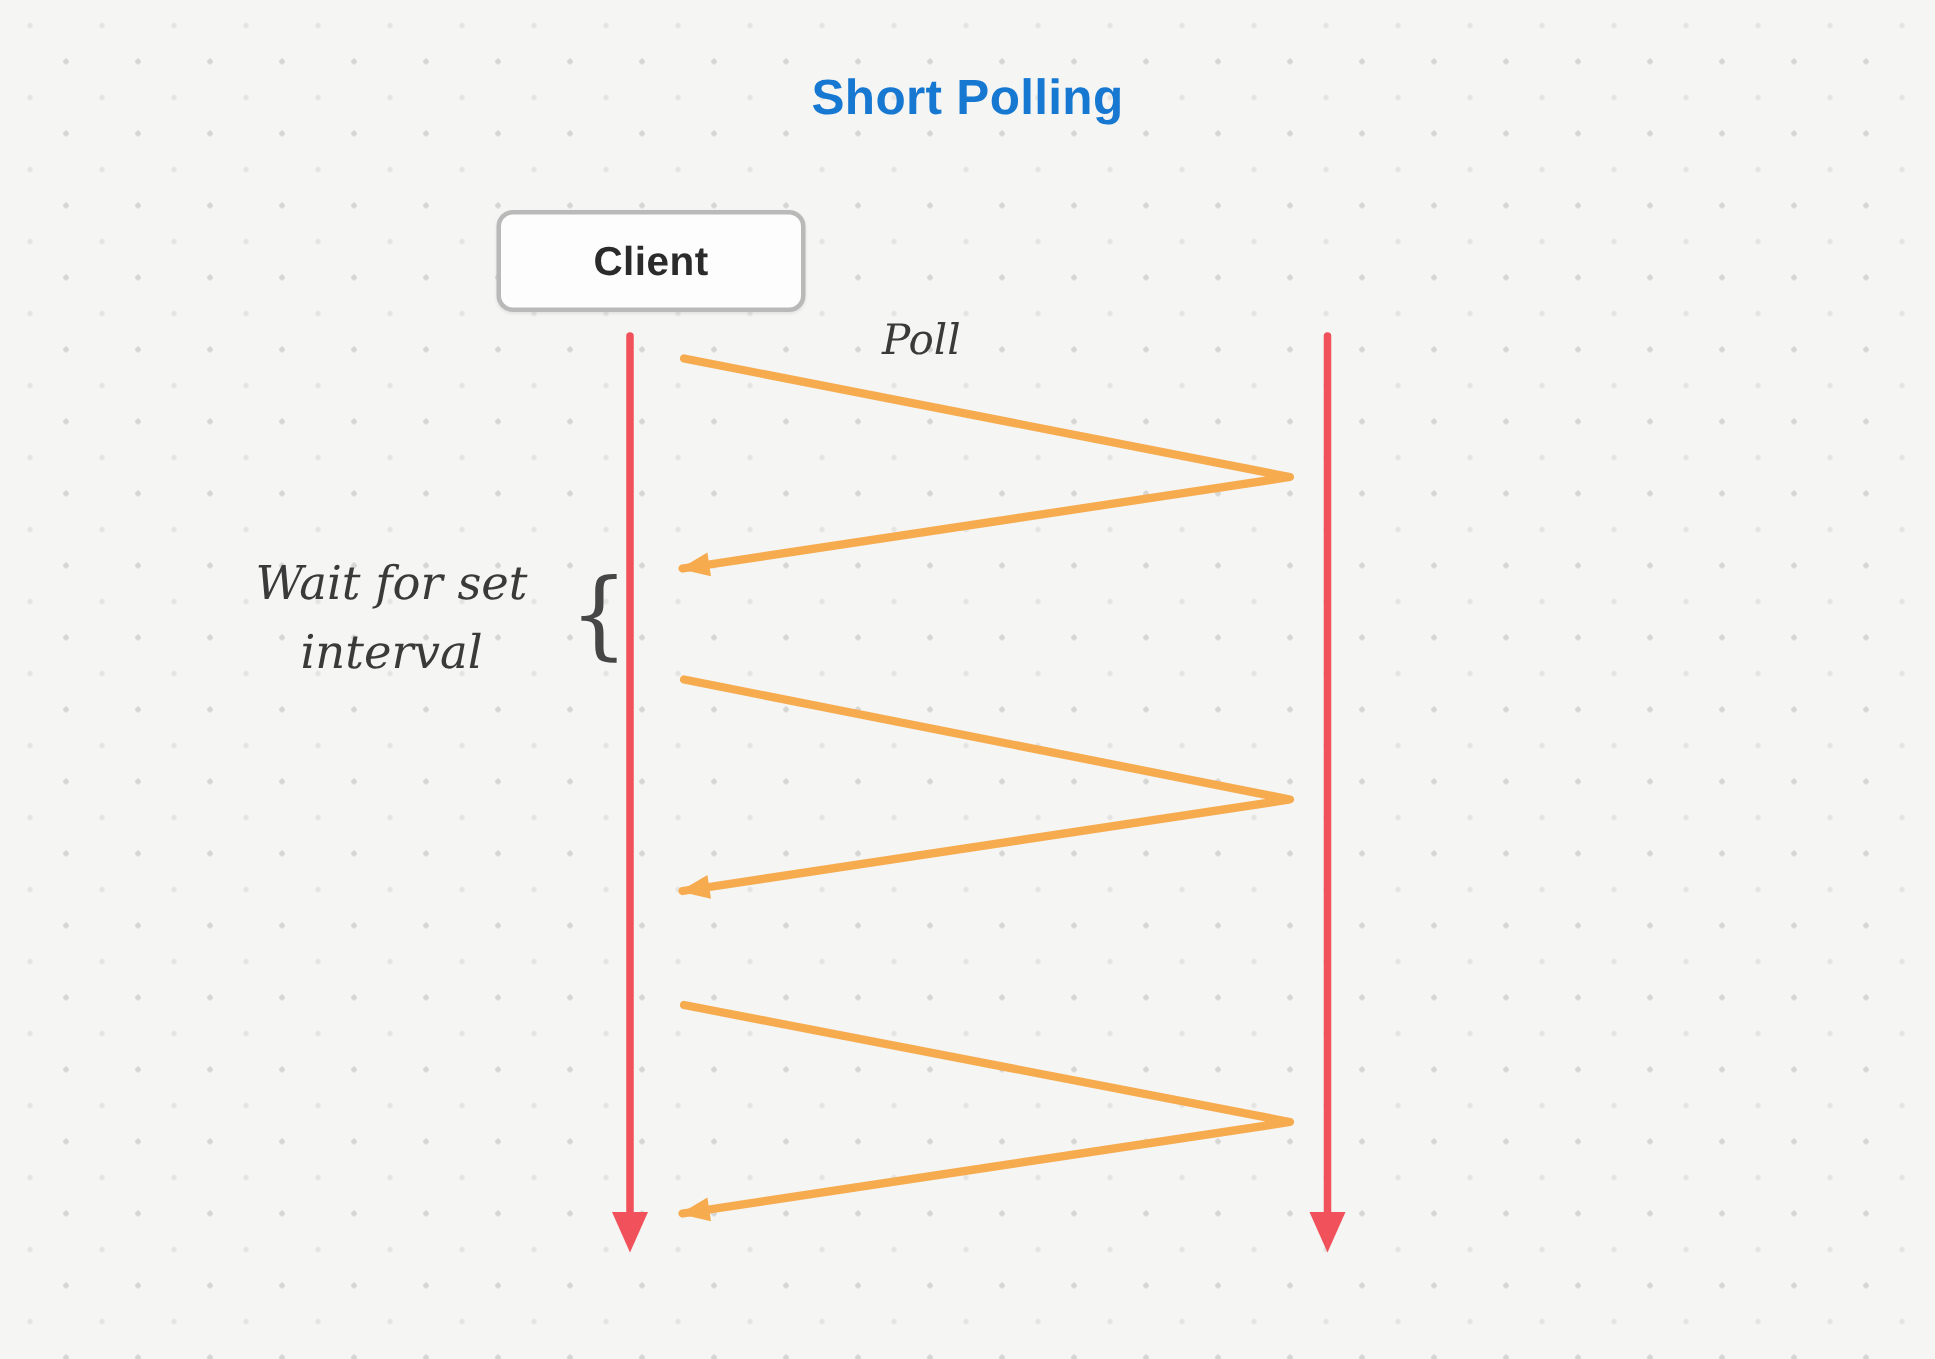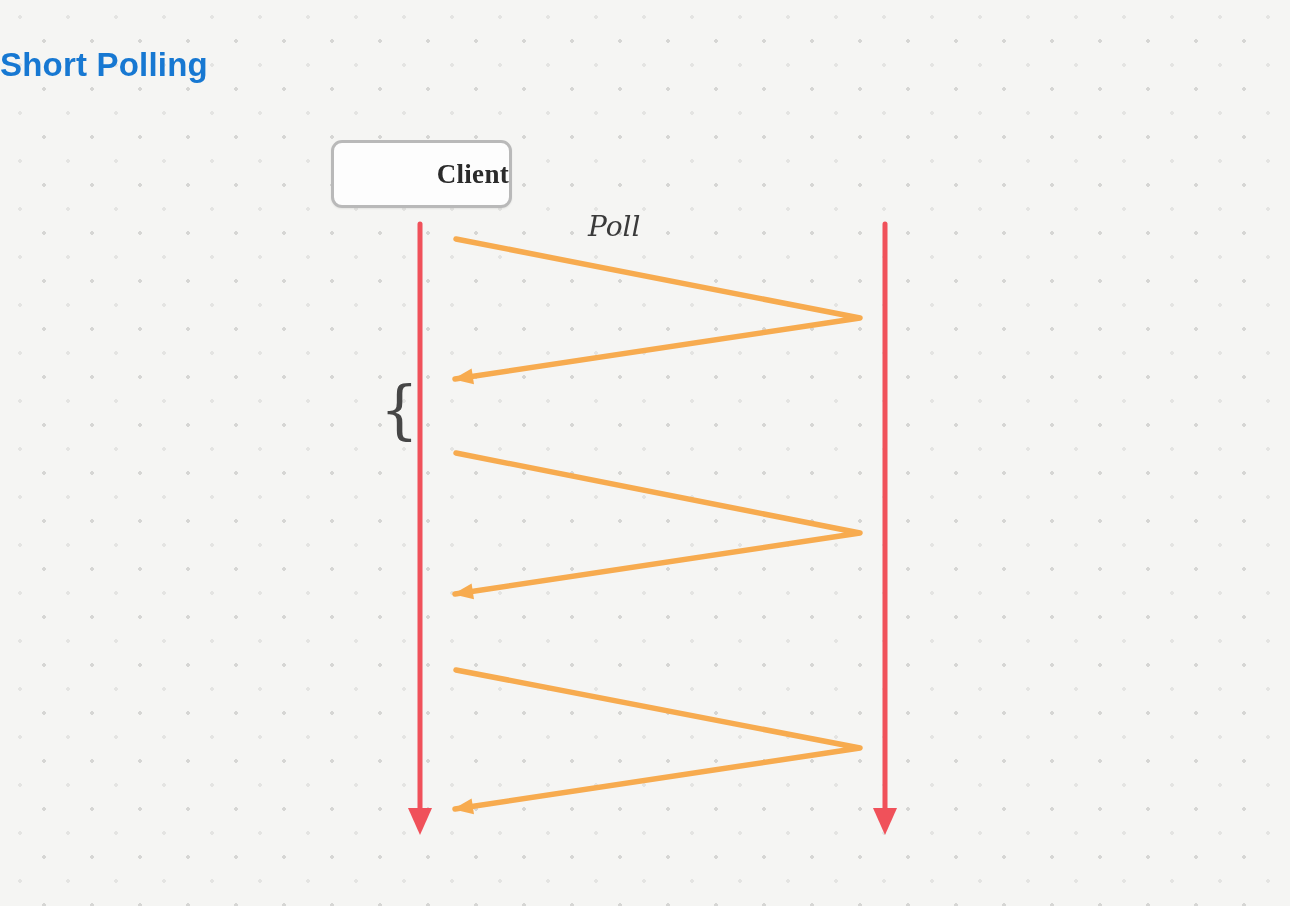--- a/index.html
+++ b/index.html
@@ -20,40 +20,39 @@
       radial-gradient(circle, var(--grid-dot, #d6d6d4) 1.7px, rgba(0,0,0,0) 2px),
       radial-gradient(circle, var(--grid-dot-light, #e4e4e2) 1.6px, rgba(0,0,0,0) 2px);
     background-size: 48px 48px, 48px 48px;
     background-position: 20px 17px, 44px 41px;
   }
   .title {
     position: absolute;
     left: 0;
     right: 0;
     top: 46px;
-    text-align: left;
+    text-align: center;
     font-size: 33px;
     font-weight: 700;
     letter-spacing: 0.2px;
     color: var(--title, #1778d2);
   }
   .actor-box {
     position: absolute;
     top: 140px;
-    width: 181px;
+    width: 206px;
     height: 68px;
     box-sizing: border-box;
     background: var(--actor-fill, #fdfdfd);
     border: 3px solid var(--actor-border, #b9b9b9);
     border-radius: 11px;
     display: flex;
     align-items: center;
-    justify-content: flex-end;
+    justify-content: center;
     box-shadow: 0 1px 2px rgba(0,0,0,0.07);
-    font-family: Liberation Serif, serif;
   }
   .actor-box.client { left: 331px; }
   .actor-box.server { left: 794px; }
   .actor-label {
     font-size: 27px;
     font-weight: 600;
     color: #2b2b2b;
     letter-spacing: 0.3px;
   }
   svg.wires {
@@ -134,16 +133,20 @@
 
     <path class="poll-path" d="M456,239 L860,318 L455,379" marker-end="url(#orangeArrow)"></path>
 
     <path class="poll-path" d="M456,453 L860,533 L455,594" marker-end="url(#orangeArrow)"></path>
 
     <path class="poll-path" d="M456,670 L860,748 L455,809" marker-end="url(#orangeArrow)"></path>
   </svg>
 
   <div class="poll-label handwriting">Poll</div>
 
+  <div class="wait-label handwriting">
+    <span>Wait for set</span>
+    <span>interval</span>
+  </div>
 
   <div class="brace">{</div>
 
 </div>
 
 </body></html>

